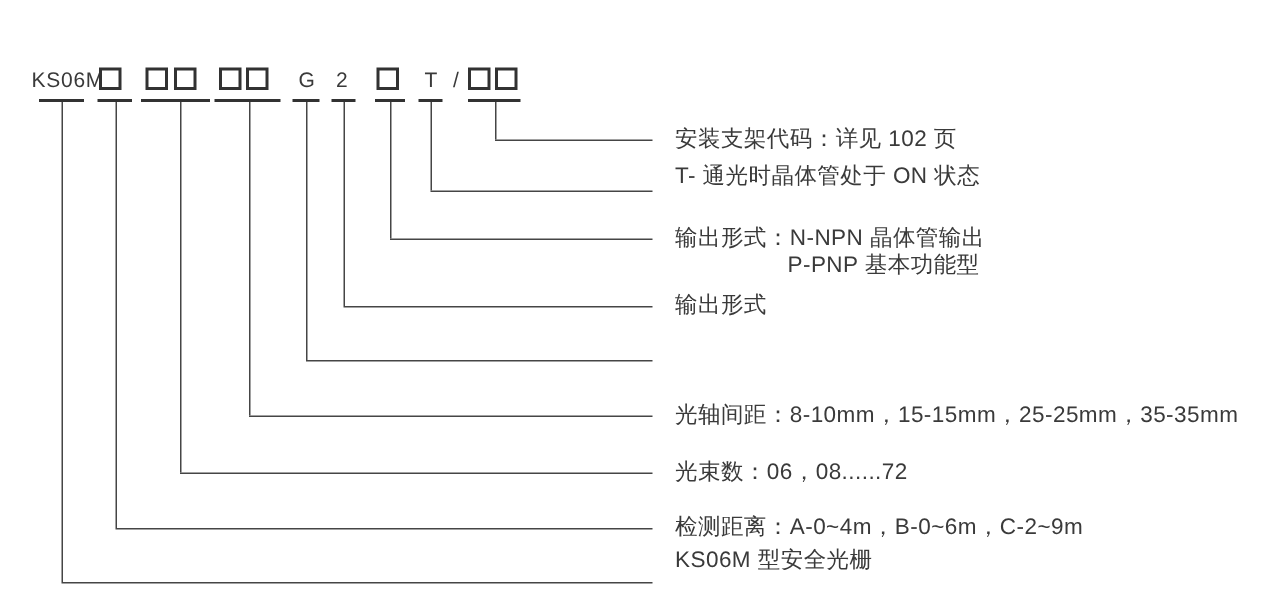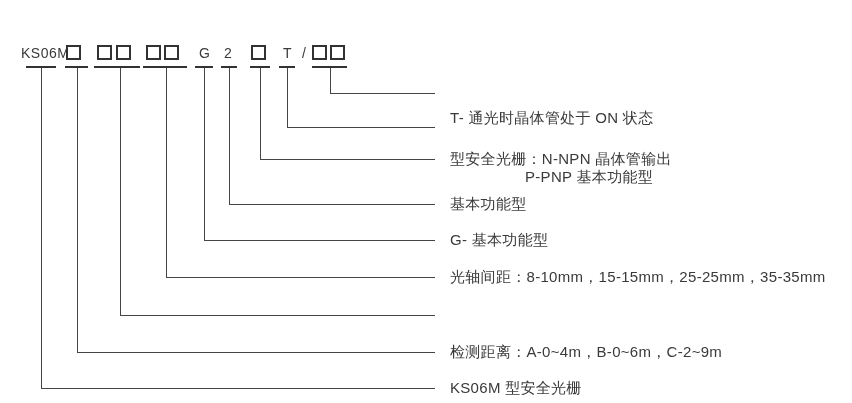--- a/index.html
+++ b/index.html
@@ -103,24 +103,25 @@
 
   <div class="vline" style="left:120px;top:50px;height:247px"></div>
   <div class="hline" style="left:120px;top:297px;width:315px"></div>
 
   <div class="vline" style="left:77px;top:50px;height:284px"></div>
   <div class="hline" style="left:77px;top:334px;width:358px"></div>
 
   <div class="vline" style="left:41px;top:50px;height:320px"></div>
   <div class="hline" style="left:41px;top:370px;width:394px"></div>
 
+  <div class="label" style="top:66px">安装支架代码：详见 102 页</div>
   <div class="label" style="top:91px">T- 通光时晶体管处于 ON 状态</div>
   <div class="label" style="top:132px">
-    <div>型安全光栅：N-NPN 晶体管输出</div>
+    <div>输出形式：N-NPN 晶体管输出</div>
     <div class="second-line">P-PNP 基本功能型</div>
   </div>
-  <div class="label" style="top:177px">基本功能型</div>
-  <div class="label" style="top:213px">G- 基本功能型</div>
+  <div class="label" style="top:177px">输出形式</div>
   <div class="label" style="top:250px">光轴间距：8-10mm，15-15mm，25-25mm，35-35mm</div>
+  <div class="label" style="top:288px">光束数：06，08......72</div>
   <div class="label" style="top:325px">检测距离：A-0~4m，B-0~6m，C-2~9m</div>
-  <div class="label" style="top:361px">KS06M 型安全光栅</div>
+  <div class="label" style="top:347px">KS06M 型安全光栅</div>
 
 </div>
 
 </body></html>

